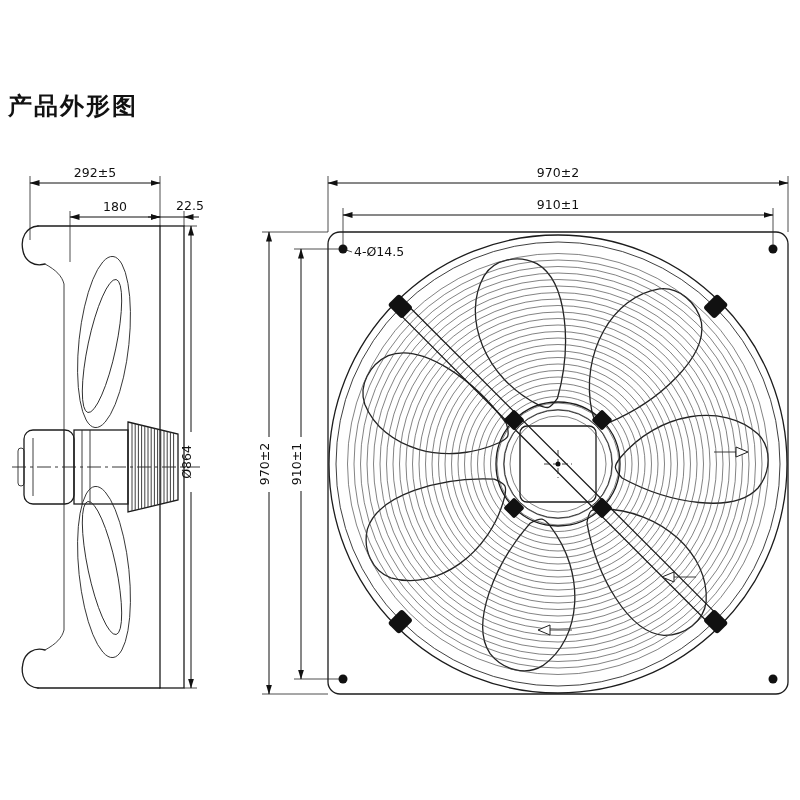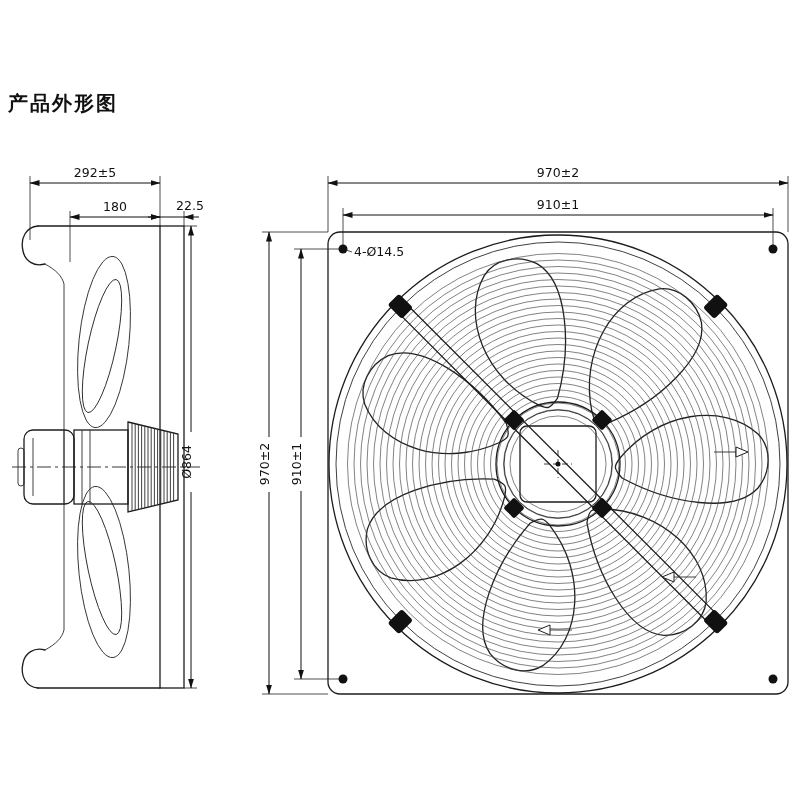--- a/index.html
+++ b/index.html
@@ -1,21 +1,21 @@
 <!DOCTYPE html>
 <html><head>
 <meta charset="utf-8">
 <style>
   html,body{margin:0;padding:0;}
   body{
     width:800px;height:800px;background:#ffffff;position:relative;overflow:hidden;
     font-family:"DejaVu Sans","Liberation Sans",sans-serif;
   }
   #page-title{
-    position:absolute;left:8px;top:90px;font-size:20px;font-weight:bold;
+    position:absolute;left:8px;top:90px;font-size:24px;font-weight:bold;
     color:#111;letter-spacing:2px;
   }
   svg{position:absolute;left:0;top:0;}
   .ln{stroke:#1c1c1c;stroke-width:1.3;fill:none;stroke-linecap:round;}
   .lnThin{stroke:#2a2a2a;stroke-width:0.9;fill:none;}
   .wire{stroke:#3f3f3f;stroke-width:0.65;fill:none;}
   .dim{stroke:#111;stroke-width:1;fill:none;}
   .ext{stroke:#222;stroke-width:0.8;fill:none;}
   .cl{stroke:#222;stroke-width:0.9;fill:none;stroke-dasharray:14 4 3 4;}
   .dimtxt{font-size:12.5px;fill:#111;}

